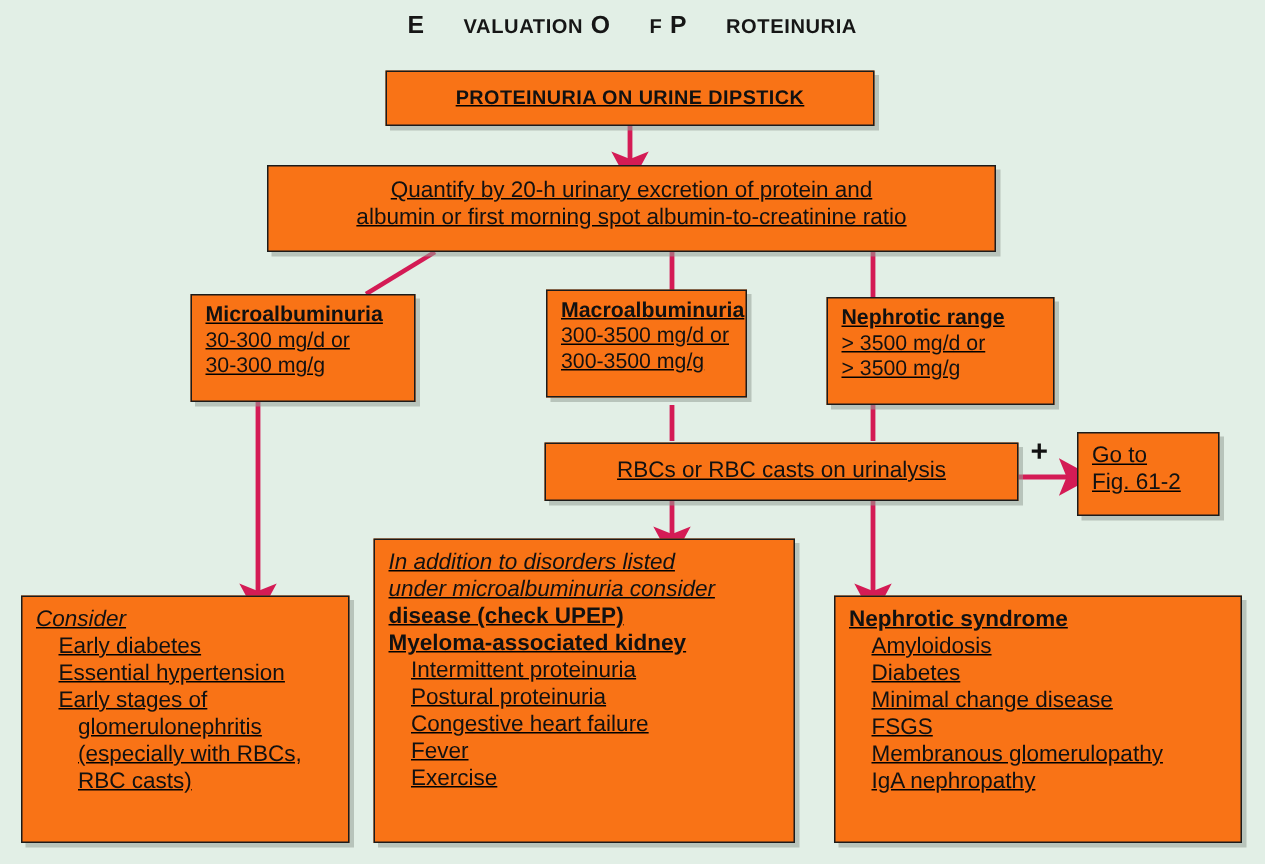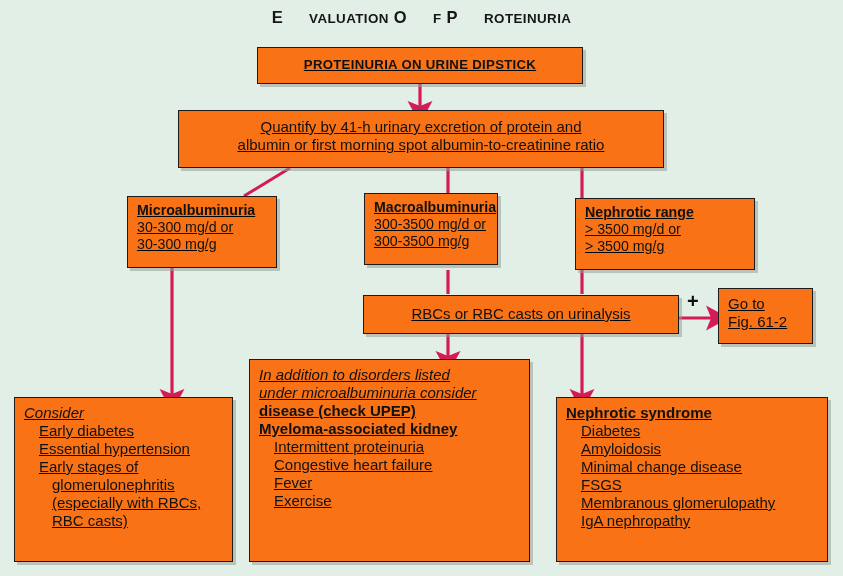--- a/index.html
+++ b/index.html
@@ -129,42 +129,42 @@
 
     <line x1="679" y1="318" x2="713" y2="318" stroke="#d41b55" stroke-width="3.2" marker-end="url(#ah)"></line>
   </svg>
 
   <div class="node centered" style="left:257px; top:47px; width:326px; height:37px;">
     <div class="node-inner caps-box" style="padding-top:9px;">PROTEINURIA ON URINE DIPSTICK</div>
   </div>
 
   <div class="node centered" style="left:178px; top:110px; width:486px; height:58px;">
     <div class="node-inner fs15" style="padding-top:7px;">
-      <div>Quantify by 41-h urinary excretion of protein and</div>
+      <div>Quantify by 20-h urinary excretion of protein and</div>
       <div>albumin or first morning spot albumin-to-creatinine ratio</div>
     </div>
   </div>
 
   <div class="node" style="left:127px; top:196px; width:150px; height:72px;">
     <div class="node-inner fs14" style="padding-top:5px;">
       <div class="b-head">Microalbuminuria</div>
       <div>30-300 mg/d or</div>
       <div>30-300 mg/g</div>
     </div>
   </div>
 
   <div class="node" style="left:364px; top:193px; width:134px; height:72px;">
     <div class="node-inner fs14" style="padding-top:5px;">
       <div class="b-head">Macroalbuminuria</div>
       <div>300-3500 mg/d or</div>
       <div>300-3500 mg/g</div>
     </div>
   </div>
 
-  <div class="node" style="left:575px; top:198px; width:180px; height:72px;">
+  <div class="node" style="left:551px; top:198px; width:152px; height:72px;">
     <div class="node-inner fs14" style="padding-top:5px;">
       <div class="b-head">Nephrotic range</div>
       <div>&gt; 3500 mg/d or</div>
       <div>&gt; 3500 mg/g</div>
     </div>
   </div>
 
   <div class="node centered" style="left:363px; top:295px; width:316px; height:39px;">
     <div class="node-inner fs15" style="padding-top:9px;">RBCs or RBC casts on urinalysis</div>
   </div>
@@ -190,31 +190,32 @@
     </div>
   </div>
 
   <div class="node" style="left:249px; top:359px; width:281px; height:203px;">
     <div class="node-inner fs15" style="padding-top:6px;">
       <div class="i-head">In addition to disorders listed</div>
       <div class="i-head">under microalbuminuria consider</div>
       <div class="b-head">disease (check UPEP)</div>
       <div class="b-head">Myeloma-associated kidney</div>
       <div class="indent">Intermittent proteinuria</div>
+      <div class="indent">Postural proteinuria</div>
       <div class="indent">Congestive heart failure</div>
       <div class="indent">Fever</div>
       <div class="indent">Exercise</div>
     </div>
   </div>
 
   <div class="node" style="left:556px; top:397px; width:272px; height:165px;">
     <div class="node-inner fs15" style="padding-top:6px;">
       <div class="b-head">Nephrotic syndrome</div>
+      <div class="indent">Amyloidosis</div>
       <div class="indent">Diabetes</div>
-      <div class="indent">Amyloidosis</div>
       <div class="indent">Minimal change disease</div>
       <div class="indent">FSGS</div>
       <div class="indent">Membranous glomerulopathy</div>
       <div class="indent">IgA nephropathy</div>
     </div>
   </div>
 
 </div>
 
 </body></html>

